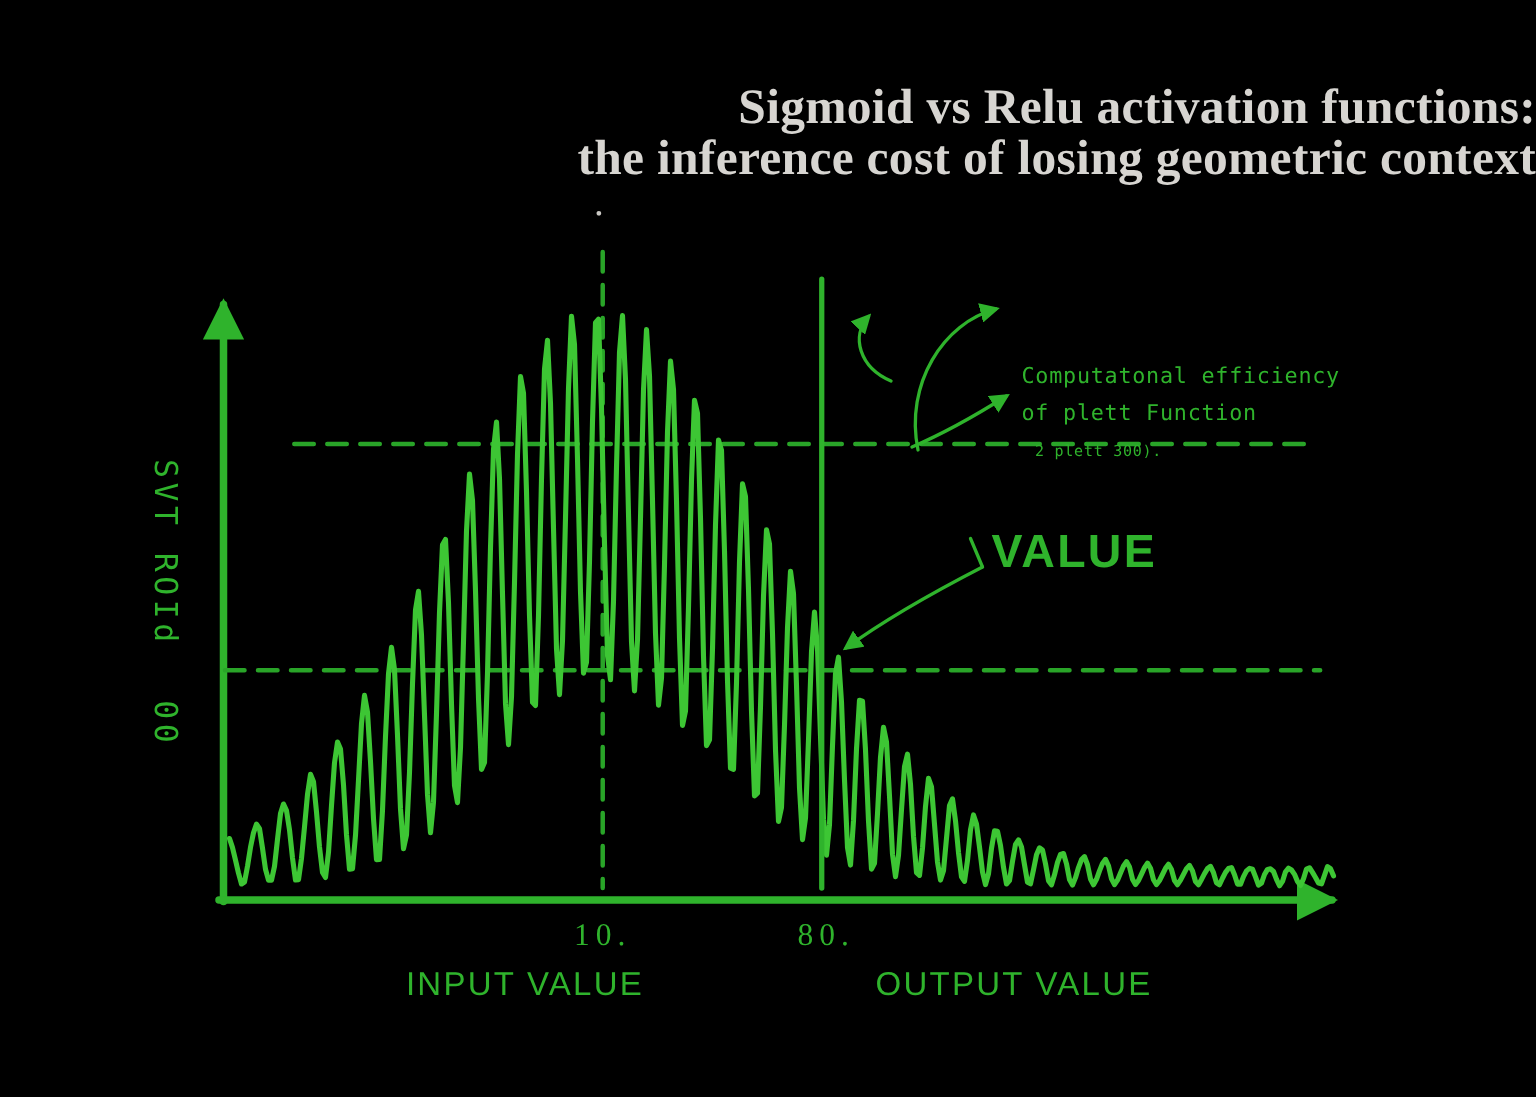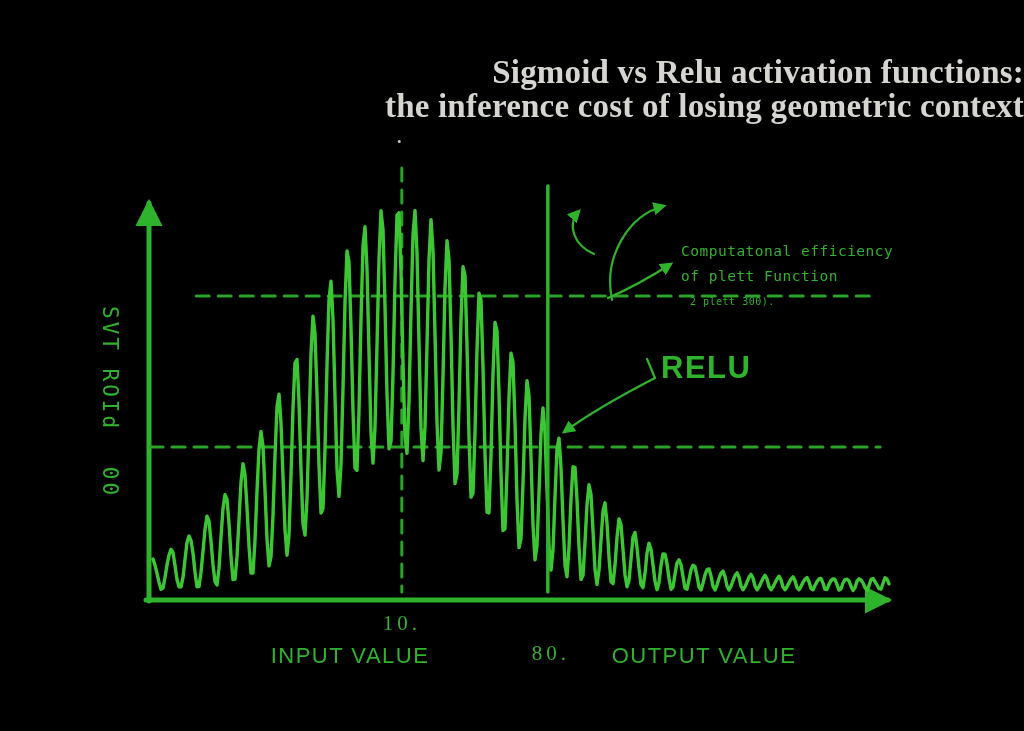--- a/index.html
+++ b/index.html
@@ -54,21 +54,21 @@
   .tick{
     position:absolute;top:611px;transform:translateX(-50%);
     color:var(--green);font-size:21px;letter-spacing:4px;font-family:Liberation Serif, serif;
   }
   .xlab{
     position:absolute;top:643px;transform:translateX(-50%);
     color:var(--green);font-family:"Liberation Sans",sans-serif;
     font-size:22px;letter-spacing:1.5px;font-weight:500;
   }
   #xlabL{left:350px;text-align:right;}
-  #xlabR{left:704px;text-align:right;}
+  #xlabR{left:676px;text-align:right;}
 </style>
 </head>
 <body>
 
 <div class="stage">
 
   <div class="title">
     <div>Sigmoid vs Relu activation functions:</div>
     <div>the inference cost of losing geometric context</div>
   </div>
@@ -102,21 +102,21 @@
 
   <div class="ylab">
     <span>SVT ROId</span>
     <span class="ylab2">00</span>
   </div>
 
   <div class="ann a1">Computatonal efficiency</div>
   <div class="ann a2">of plett Function</div>
   <div class="ann a3">2 plett 300).</div>
 
-  <div class="relu">RELU</div>
+  <div class="relu">VALUE</div>
 
   <div class="tick" id="tick10" style="left: 401.81px;">10.</div>
-  <div class="tick" id="tick80" style="left: 550.83px; margin-top: 30px;">80.</div>
+  <div class="tick" id="tick80" style="left: 550.83px;">80.</div>
 
   <div class="xlab" id="xlabL">INPUT VALUE</div>
   <div class="xlab" id="xlabR">OUTPUT VALUE</div>
 
 </div>
 
 </body></html>

